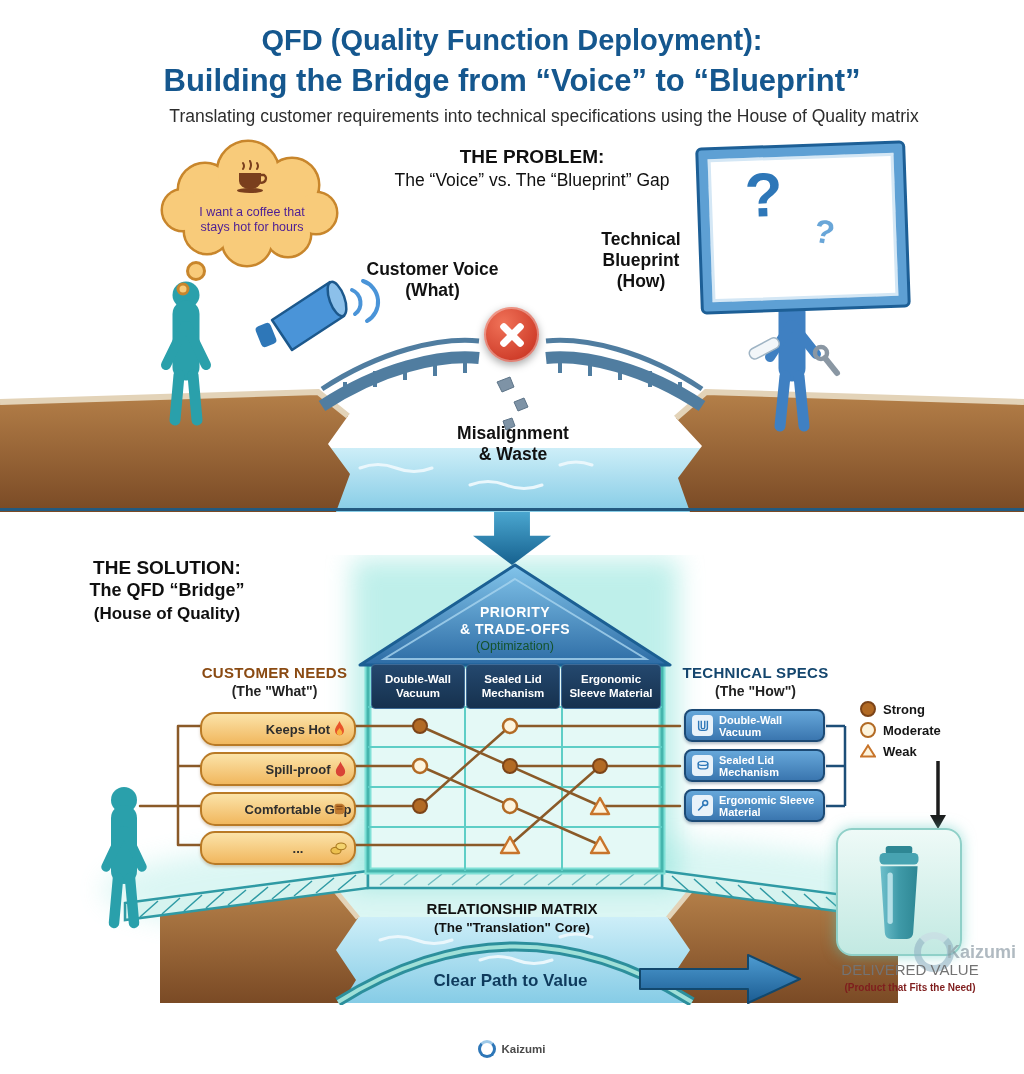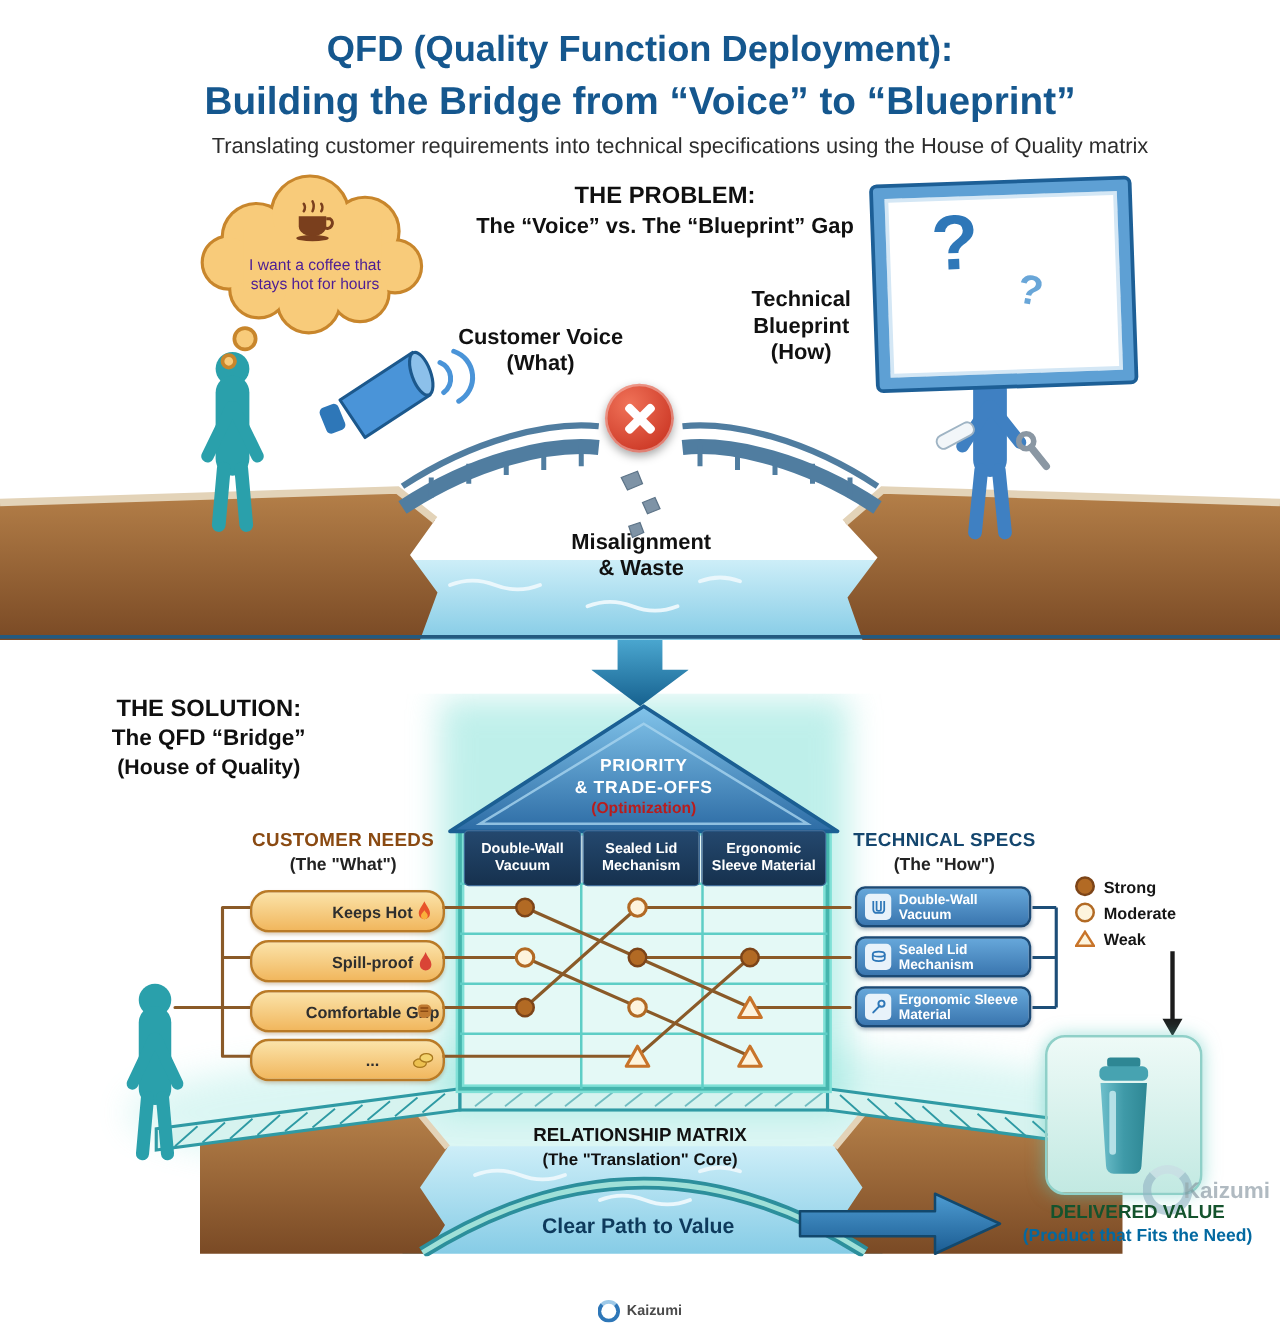--- a/index.html
+++ b/index.html
@@ -9,21 +9,21 @@
   .ctr{text-align:center;}
   .scene{position:absolute;left:0;}
 
   
   .title1{top:24px;left:0;width:1024px;font-size:29px;font-weight:800;color:#15578e;}
   .title2{top:63px;left:0;width:1024px;font-size:31px;font-weight:800;color:#15578e;}
   .subtitle{top:106px;left:0;width:1024px;font-size:17.5px;color:#2d2d2d;margin-left:32px;}
 
   
   .p-head{top:146px;left:312px;width:440px;font-size:19px;font-weight:800;color:#101010;}
-  .p-sub{top:170px;left:312px;width:440px;font-size:17.5px;font-weight:700;color:#101010;}
+  .p-sub{top:170px;left:312px;width:440px;font-size:17.5px;font-weight:400;color:#101010;}
   .bubble-text{top:205px;left:183px;width:138px;font-size:12.5px;font-weight:400;line-height:15px;color:#4c1d95;}
   .cup{top:158px;left:231px;}
   .voice-label{top:259px;left:350px;width:165px;font-size:17.5px;font-weight:800;line-height:21px;}
   .bp-label{top:229px;left:582px;width:118px;font-size:17.5px;font-weight:800;line-height:21px;}
   .bp-board{top:147px;left:701px;width:186px;height:143px;background:#fff;
      border:9px solid #5ea0d4;box-shadow:0 0 0 3px #1d5f96, inset 0 0 0 3px #d4e7f5;
      transform:rotate(-2deg);border-radius:3px;}
   .q-large{position:absolute;left:36px;top:2px;font-size:62px;font-weight:800;color:#2e77b8;}
   .q-small{position:absolute;left:104px;top:58px;font-size:33px;font-weight:800;color:#69a6d8;transform:rotate(12deg);}
   .xc{position:absolute;left:484px;top:307px;width:55px;height:55px;border-radius:50%;
@@ -41,21 +41,21 @@
      clip-path:polygon(27% 0,73% 0,73% 45%,100% 45%,50% 100%,0 45%,27% 45%);
      filter:drop-shadow(0 1px 2px rgba(10,60,90,.5));}
 
   
   .s-head{top:556px;left:52px;width:230px;line-height:23px;color:#101010;}
   .s-head .l1{font-size:19px;font-weight:800;}
   .s-head .l2{font-size:18px;font-weight:800;}
   .s-head .l3{font-size:17px;font-weight:700;}
   .roof-text{top:604px;left:412px;width:206px;line-height:17px;color:#fff;}
   .roof-text .r1,.roof-text .r2{font-size:14px;font-weight:800;letter-spacing:.5px;}
-  .roof-text .r3{font-size:12.5px;font-weight:700;color:#b91c1c;}
+  .roof-text .r3{font-size:12.5px;font-weight:400;color:#14532d;}
   .mx-head{position:absolute;top:664px;height:43px;background:linear-gradient(180deg,#24486e,#16314e);
      border-radius:4px;border:1px solid #3e6a96;color:#fff;font-size:11.5px;font-weight:700;
      display:flex;flex-direction:column;align-items:center;justify-content:center;line-height:13.5px;text-align:center;}
   .needs-head{top:663px;left:192px;width:165px;line-height:19px;}
   .needs-head .h1{font-size:15px;font-weight:800;color:#8a4a12;letter-spacing:.3px;}
   .needs-head .h2{font-size:14px;font-weight:700;color:#222;}
   .need-box{position:absolute;left:200px;width:152px;height:30px;border-radius:15px;
      background:linear-gradient(180deg,#fbe3a9,#f1b75e);border:2px solid #b97a26;
      box-shadow:0 2px 3px rgba(120,70,10,.25);display:flex;align-items:center;justify-content:center;}
   .need-label{font-size:13px;font-weight:700;color:#2e2e2e;margin-left:40px;}
@@ -73,22 +73,22 @@
   .sym-strong{width:12px;height:12px;border-radius:50%;background:#b26a24;border:2px solid #7c4418;}
   .sym-mod{width:12px;height:12px;border-radius:50%;background:#fdf4dd;border:2.5px solid #b26a24;}
   .rel-label{top:899px;left:362px;width:300px;line-height:19px;}
   .rel-label .h1{font-size:15px;font-weight:800;color:#111;}
   .rel-label .h2{font-size:13.5px;font-weight:600;color:#111;}
   .clear-path{top:971px;left:393px;width:235px;font-size:17px;font-weight:800;color:#0e3a5c;}
   .tumbler-box{position:absolute;left:836px;top:828px;width:122px;height:124px;border-radius:16px;
      background:linear-gradient(180deg,#eefaf7,#c2e9e2);border:2.5px solid #8fd0c8;
      box-shadow:0 0 14px rgba(90,200,190,.55);display:flex;align-items:center;justify-content:center;}
   .delivered{top:961px;left:796px;width:228px;line-height:18px;z-index:3;}
-  .delivered .h1{font-size:15px;font-weight:700;color:#14532d;}
-  .delivered .h2{font-size:14px;font-weight:700;color:#0369a1;}
+  .delivered .h1{font-size:15px;font-weight:400;color:#737373;}
+  .delivered .h2{font-size:10px;font-weight:700;color:#7f1d1d;}
   .watermark{position:absolute;left:914px;top:932px;display:flex;align-items:center;opacity:.6;z-index:2;}
   .wm-ring{width:26px;height:26px;border-radius:50%;border:7px solid #93b3c4;border-top-color:#c9dae4;}
   .wm-text{font-size:18px;font-weight:700;color:#7d8d99;margin-left:-7px;}
   .footer{position:absolute;left:0;top:1040px;width:1024px;display:flex;justify-content:center;align-items:center;gap:5px;}
   .f-ring{width:12px;height:12px;border-radius:50%;border:3.5px solid #2e77b8;border-top-color:#9ec9e8;}
   .f-text{font-size:11.5px;font-weight:700;color:#4a4a4a;}
 </style>
 </head>
 <body>
 

